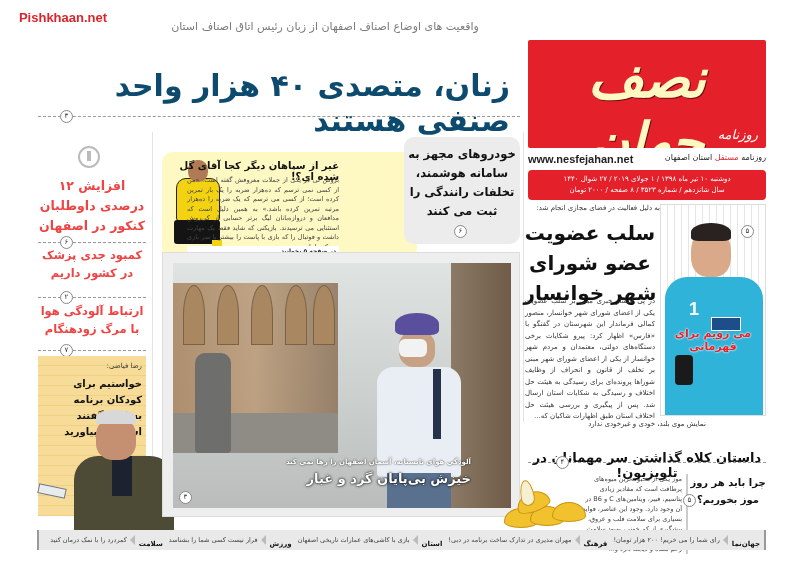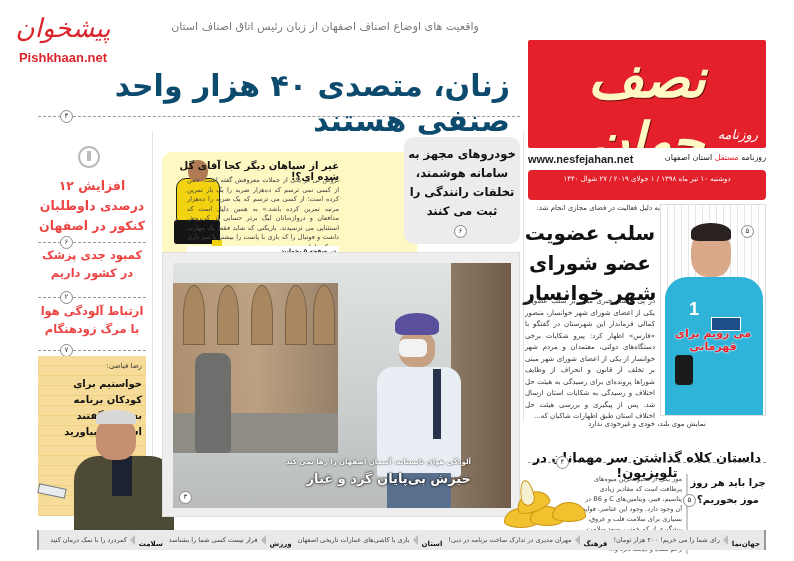--- a/index.html
+++ b/index.html
@@ -104,41 +104,41 @@
   .bb-text { white-space: nowrap; }
   .bb-arrow { width: 0; height: 0; border-top: 5px solid transparent; border-bottom: 5px solid transparent; border-right: 5px solid #bbb; margin-left: 3px; }
 
   .border-left-line { left: 152px; top: 132px; width: 1px; height: 395px; background: #e3e3e3; }
   .border-right-line { left: 523px; top: 132px; width: 1px; height: 290px; background: #e3e3e3; }
 </style>
 </head>
 <body>
 
 <div class="abs watermark">
-  <span class="wm-fa">پیشخوان</span>
   <span class="wm-en">Pishkhaan.net</span>
 </div>
 
 <div class="abs kicker">واقعیت های اوضاع اصناف اصفهان از زبان رئیس اتاق اصناف استان</div>
 <div class="abs headline">زنان، متصدی ۴۰ هزار واحد صنفی هستند</div>
 <div class="abs rule" style="left:38px;top:116px;width:482px;"></div>
 <div class="abs pg-marker" style="left:60px;top:110px;">۳</div>
 
 <div class="abs mast-red">
   <div class="mast-title">نصف جهان</div>
   <div class="mast-sub">روزنامه</div>
 </div>
 <div class="abs mast-url">www.nesfejahan.net</div>
 <div class="abs mast-tag">
   <span>روزنامه</span>
   <span class="hl">مستقل</span>
   <span>استان اصفهان</span>
 </div>
 <div class="abs mast-date">
   <div>دوشنبه ۱۰ تیر ماه ۱۳۹۸ / ۱ جولای ۲۰۱۹ / ۲۷ شوال ۱۴۴۰</div>
+  <div>سال شانزدهم / شماره ۳۵۲۳ / ۸ صفحه / ۲۰۰۰ تومان</div>
 </div>
 
 <div class="abs border-left-line"></div>
 <div class="abs border-right-line"></div>
 
 <div class="abs arrow-down"></div>
 <div class="abs l-item l-1">افزایش ۱۲ درصدی داوطلبان کنکور در اصفهان</div>
 <div class="abs rule" style="left:38px;top:242px;width:108px;"></div>
 <div class="abs pg-marker" style="left:60px;top:236px;">۶</div>
 <div class="abs l-item l-2">کمبود جدی پزشک در کشور داریم</div>

